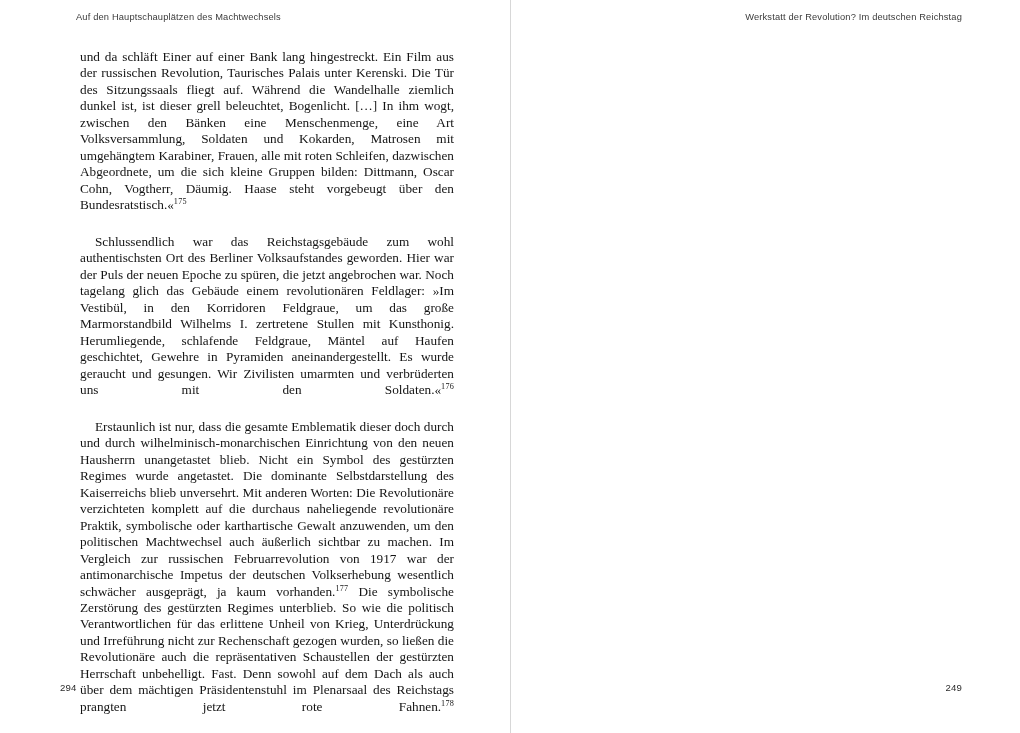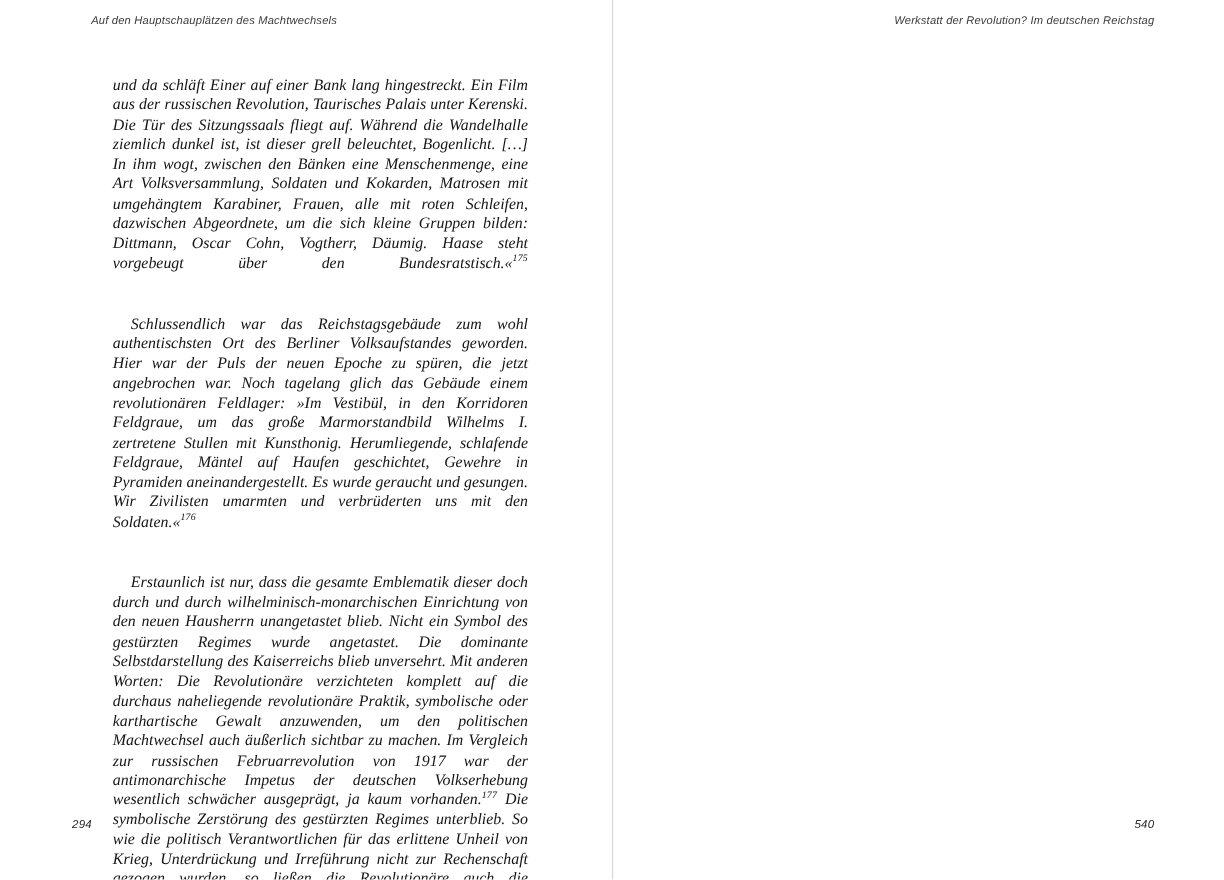--- a/index.html
+++ b/index.html
@@ -29,21 +29,20 @@
     top: 0;
     width: 1px;
     height: 733px;
     background: #d7d7d7;
   }
 
   .page {
     position: absolute;
     top: 0;
     height: 733px;
-    font-style: italic;
   }
   .page-left  { left: 0px;   width: 510px; }
   .page-right { left: 511px; width: 509px; }
 
   
   .running-head {
     position: absolute;
     top: 12px;
     font-family: "Liberation Sans", sans-serif;
     font-size: 9.3px;
@@ -76,21 +75,21 @@
     hyphens: manual;
     color: #141414;
   }
   .column-left {
     left: 76px;
     top: 45px;
     width: 382px;
   }
 
   .column p {
-    margin: 18px;
+    margin: 4px;
   }
   .column p.indent {
     text-indent: 15px;
   }
 
   
   .column p { text-align: justify; }
   .column p::after {
     content: "";
     display: inline-block;
@@ -125,16 +124,16 @@
 
     </div>
 
     <div class="folio folio-left">294</div>
   </div>
 
   <div class="page page-right">
 
     <div class="running-head running-head-right">Werkstatt der Revolution? Im deutschen Reichstag</div>
 
-    <div class="folio folio-right">540</div>
+    <div class="folio folio-right">249</div>
   </div>
 
 </div>
 
 </body></html>

